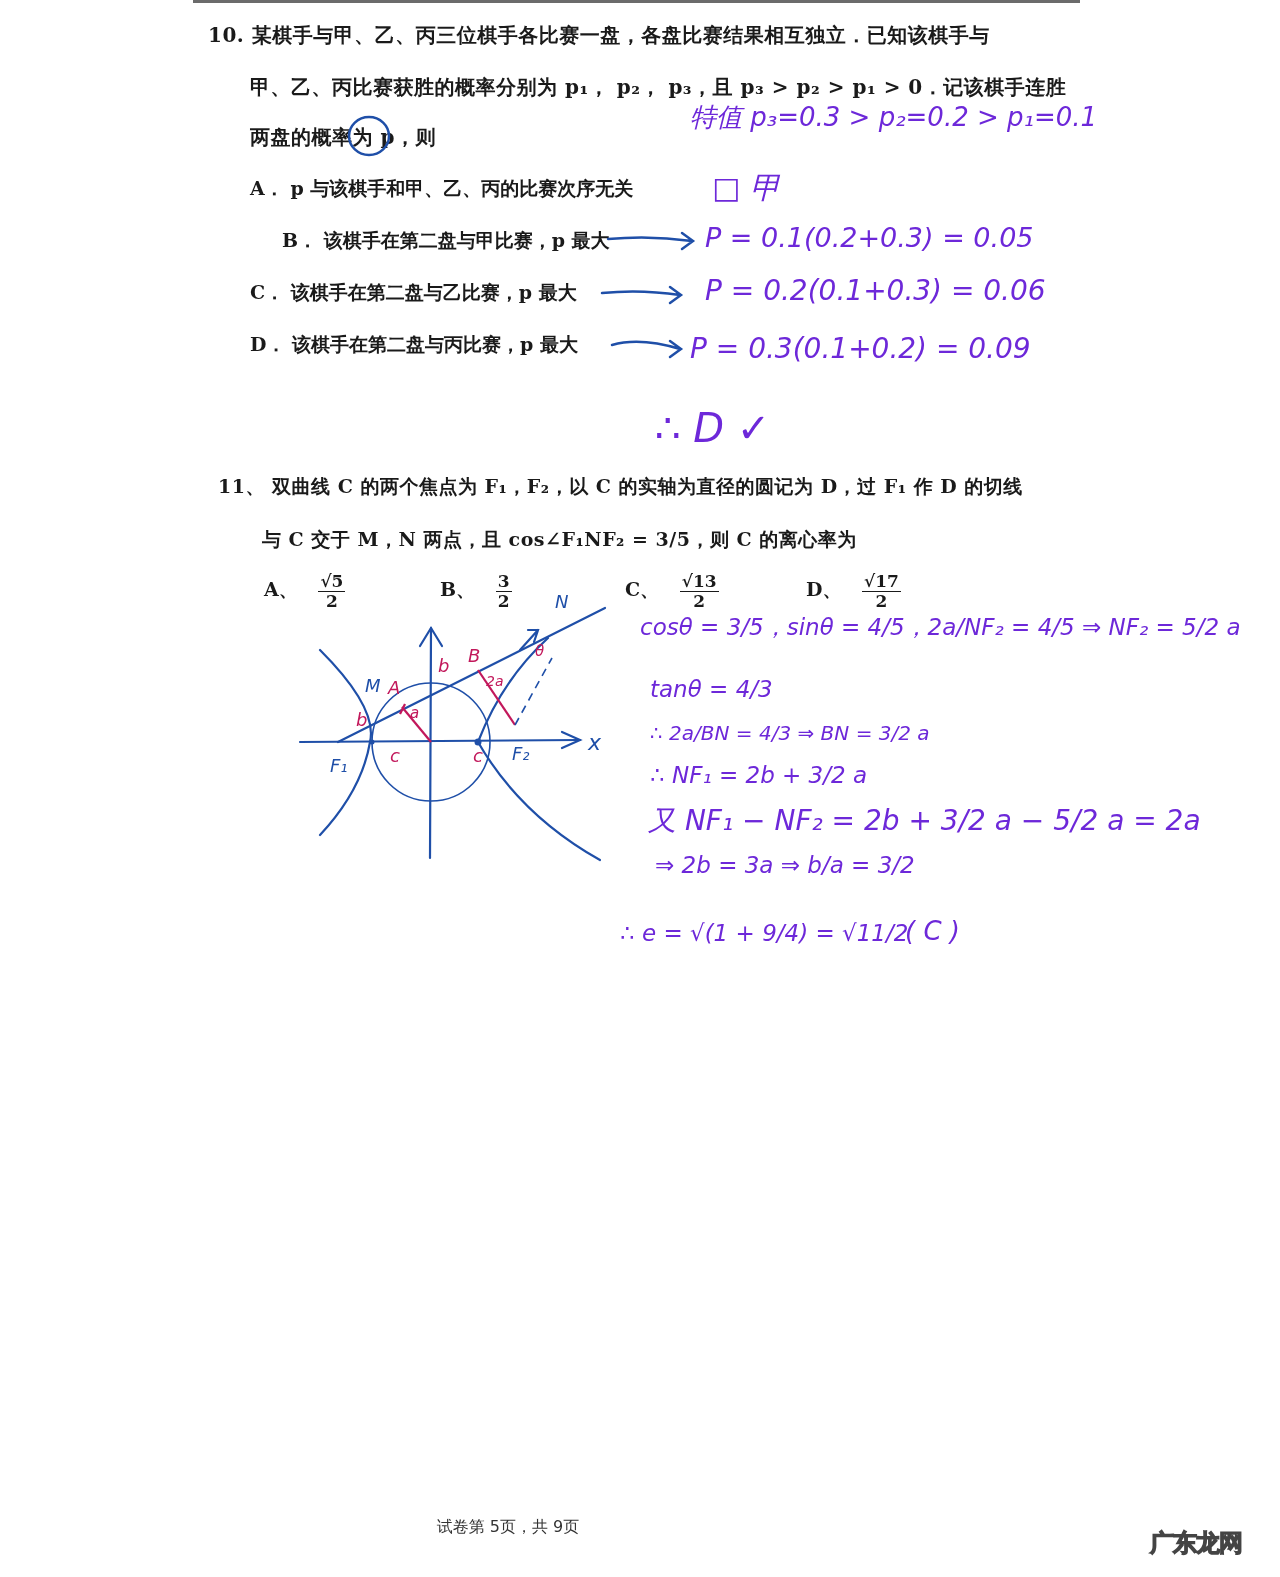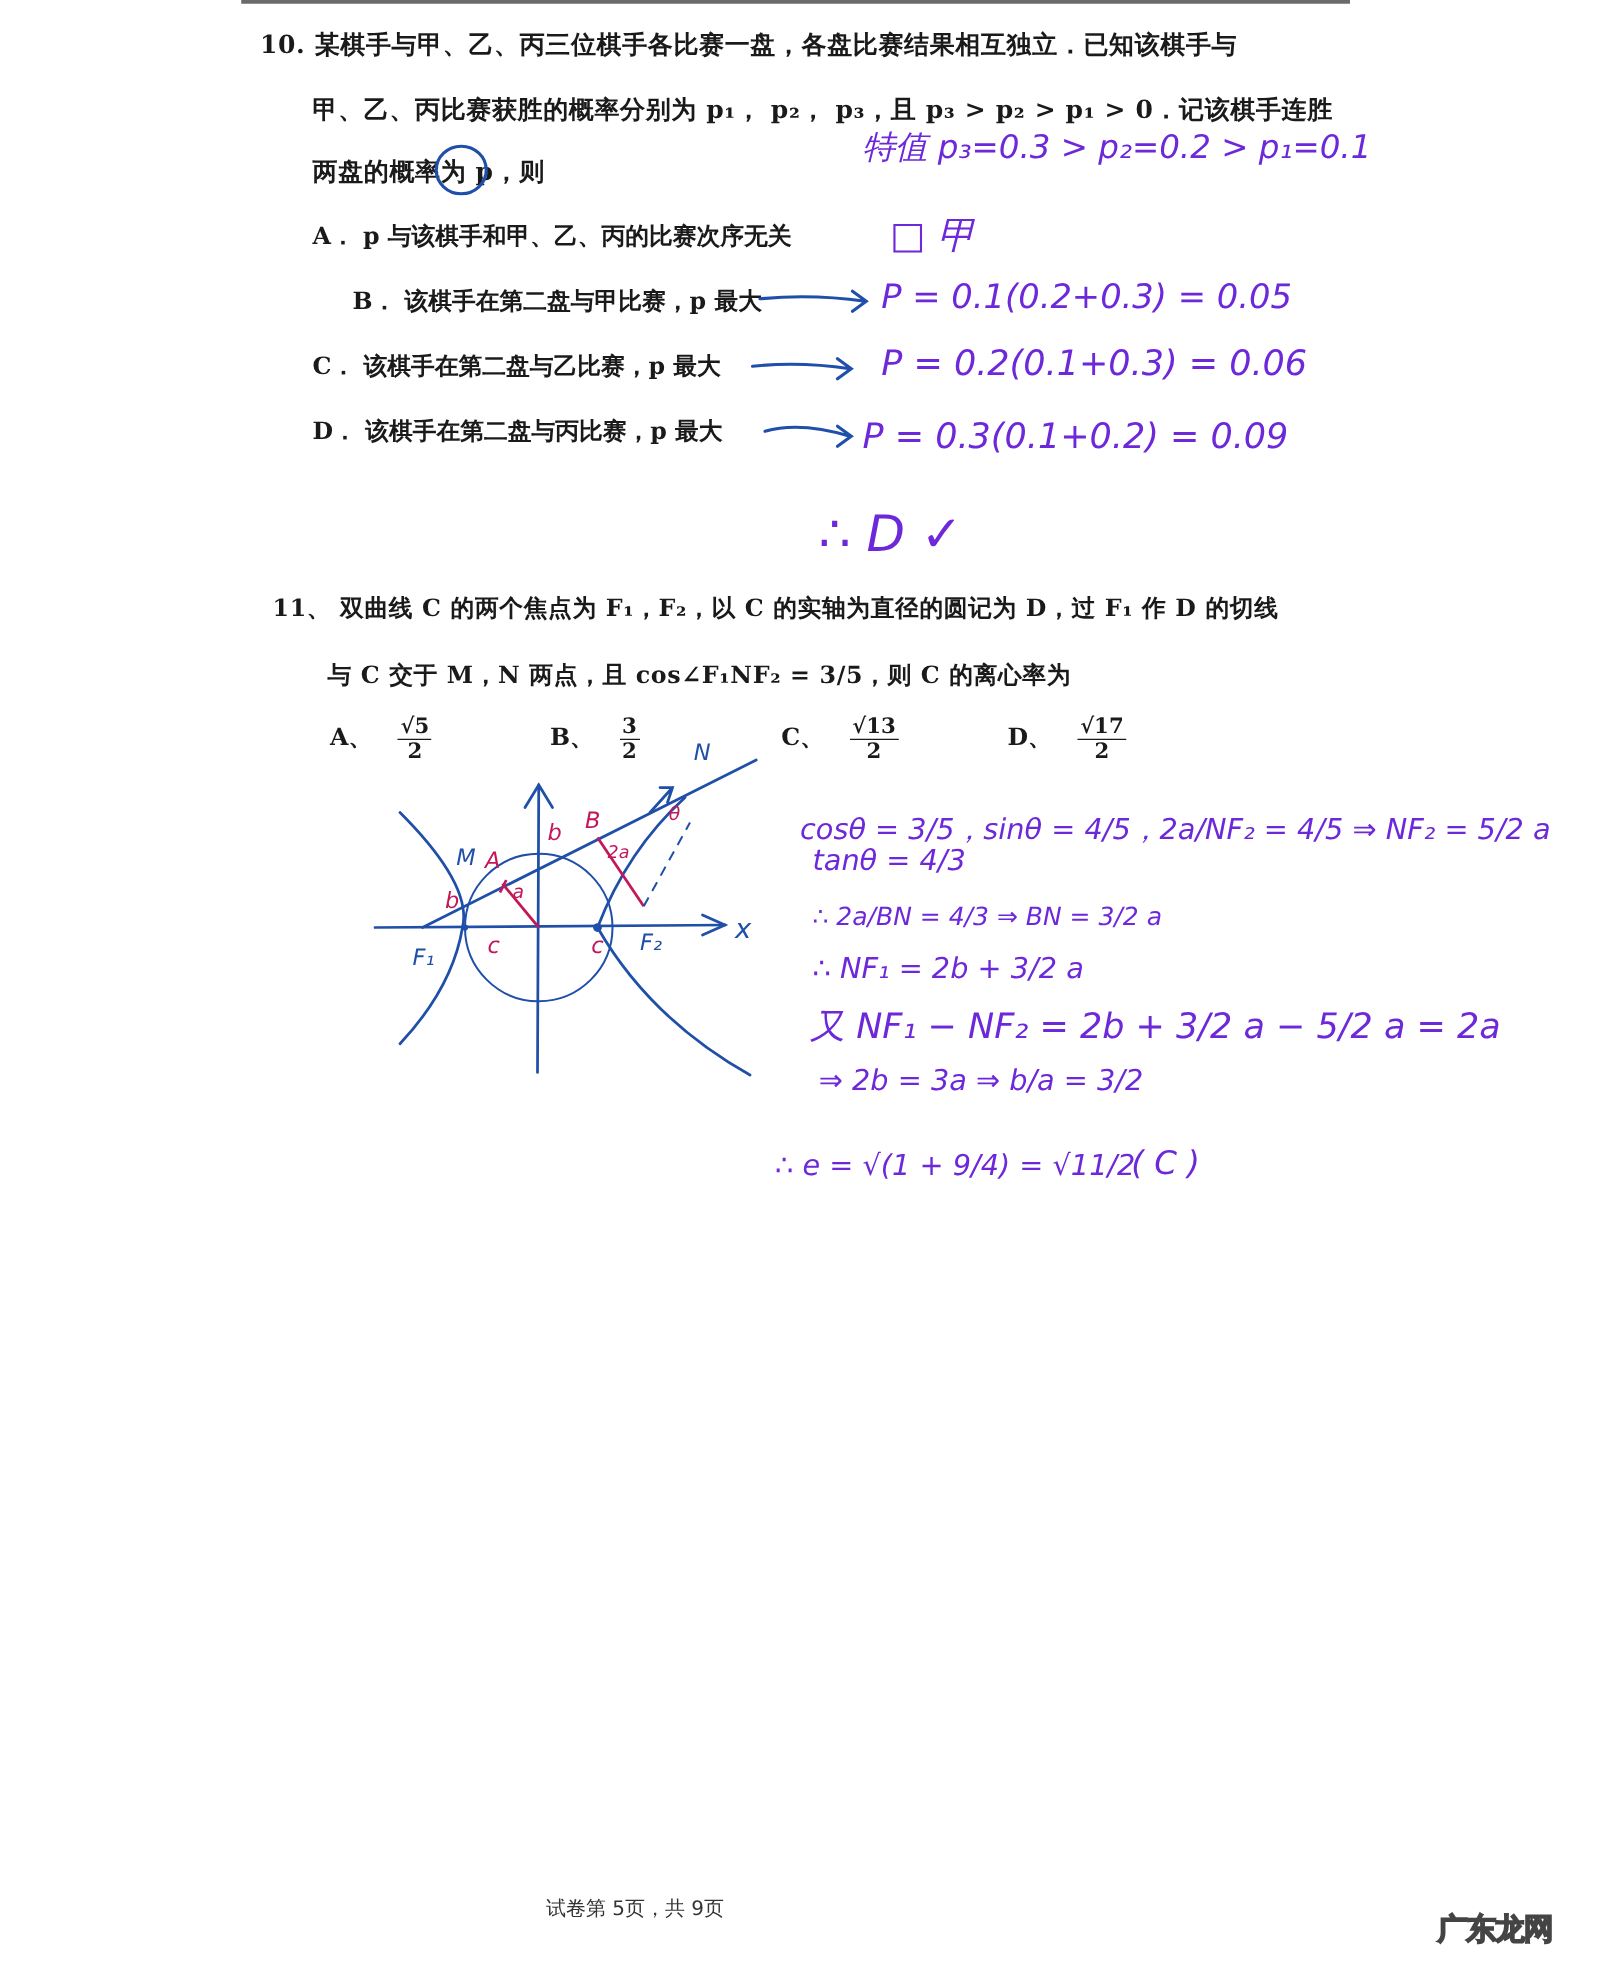--- a/index.html
+++ b/index.html
@@ -140,21 +140,21 @@
     <text x="196" y="96" fill="#c2185b" font-size="14">2a</text>
     <text x="100" y="172" fill="#c2185b">c</text>
     <text x="183" y="172" fill="#c2185b">c</text>
     <text x="245" y="66" fill="#c2185b" font-size="15">θ</text>
     <text x="40" y="182" fill="#1f4fa8">F₁</text>
     <text x="222" y="170" fill="#1f4fa8">F₂</text>
     <text x="298" y="160" fill="#1f4fa8" font-size="22">x</text>
   </g>
 </svg>
 
-<div class="hand" style="left:640px;top:648px;font-size:23px;">cosθ = 3/5，sinθ = 4/5，2a/NF₂ = 4/5 ⇒ NF₂ = 5/2 a</div>
+<div class="hand" style="left:640px;top:612px;font-size:23px;">cosθ = 3/5，sinθ = 4/5，2a/NF₂ = 4/5 ⇒ NF₂ = 5/2 a</div>
 <div class="hand" style="left:650px;top:676px;font-size:23px;">tanθ = 4/3</div>
 <div class="hand" style="left:650px;top:721px;font-size:20px;">∴ 2a/BN = 4/3 ⇒ BN = 3/2 a</div>
 <div class="hand" style="left:650px;top:762px;font-size:23px;">∴ NF₁ = 2b + 3/2 a</div>
 <div class="hand" style="left:648px;top:802px;font-size:28px;">又 NF₁ − NF₂ = 2b + 3/2 a − 5/2 a = 2a</div>
 <div class="hand" style="left:655px;top:852px;font-size:23px;">⇒ 2b = 3a ⇒ b/a = 3/2</div>
 <div class="hand" style="left:620px;top:920px;font-size:23px;">∴ e = √(1 + 9/4) = √11/2</div>
 <div class="hand" style="left:905px;top:916px;font-size:26px;">( C )</div>
 
 <div class="footer">试卷第 5页，共 9页</div>
 <div class="watermark">广东龙网</div>

